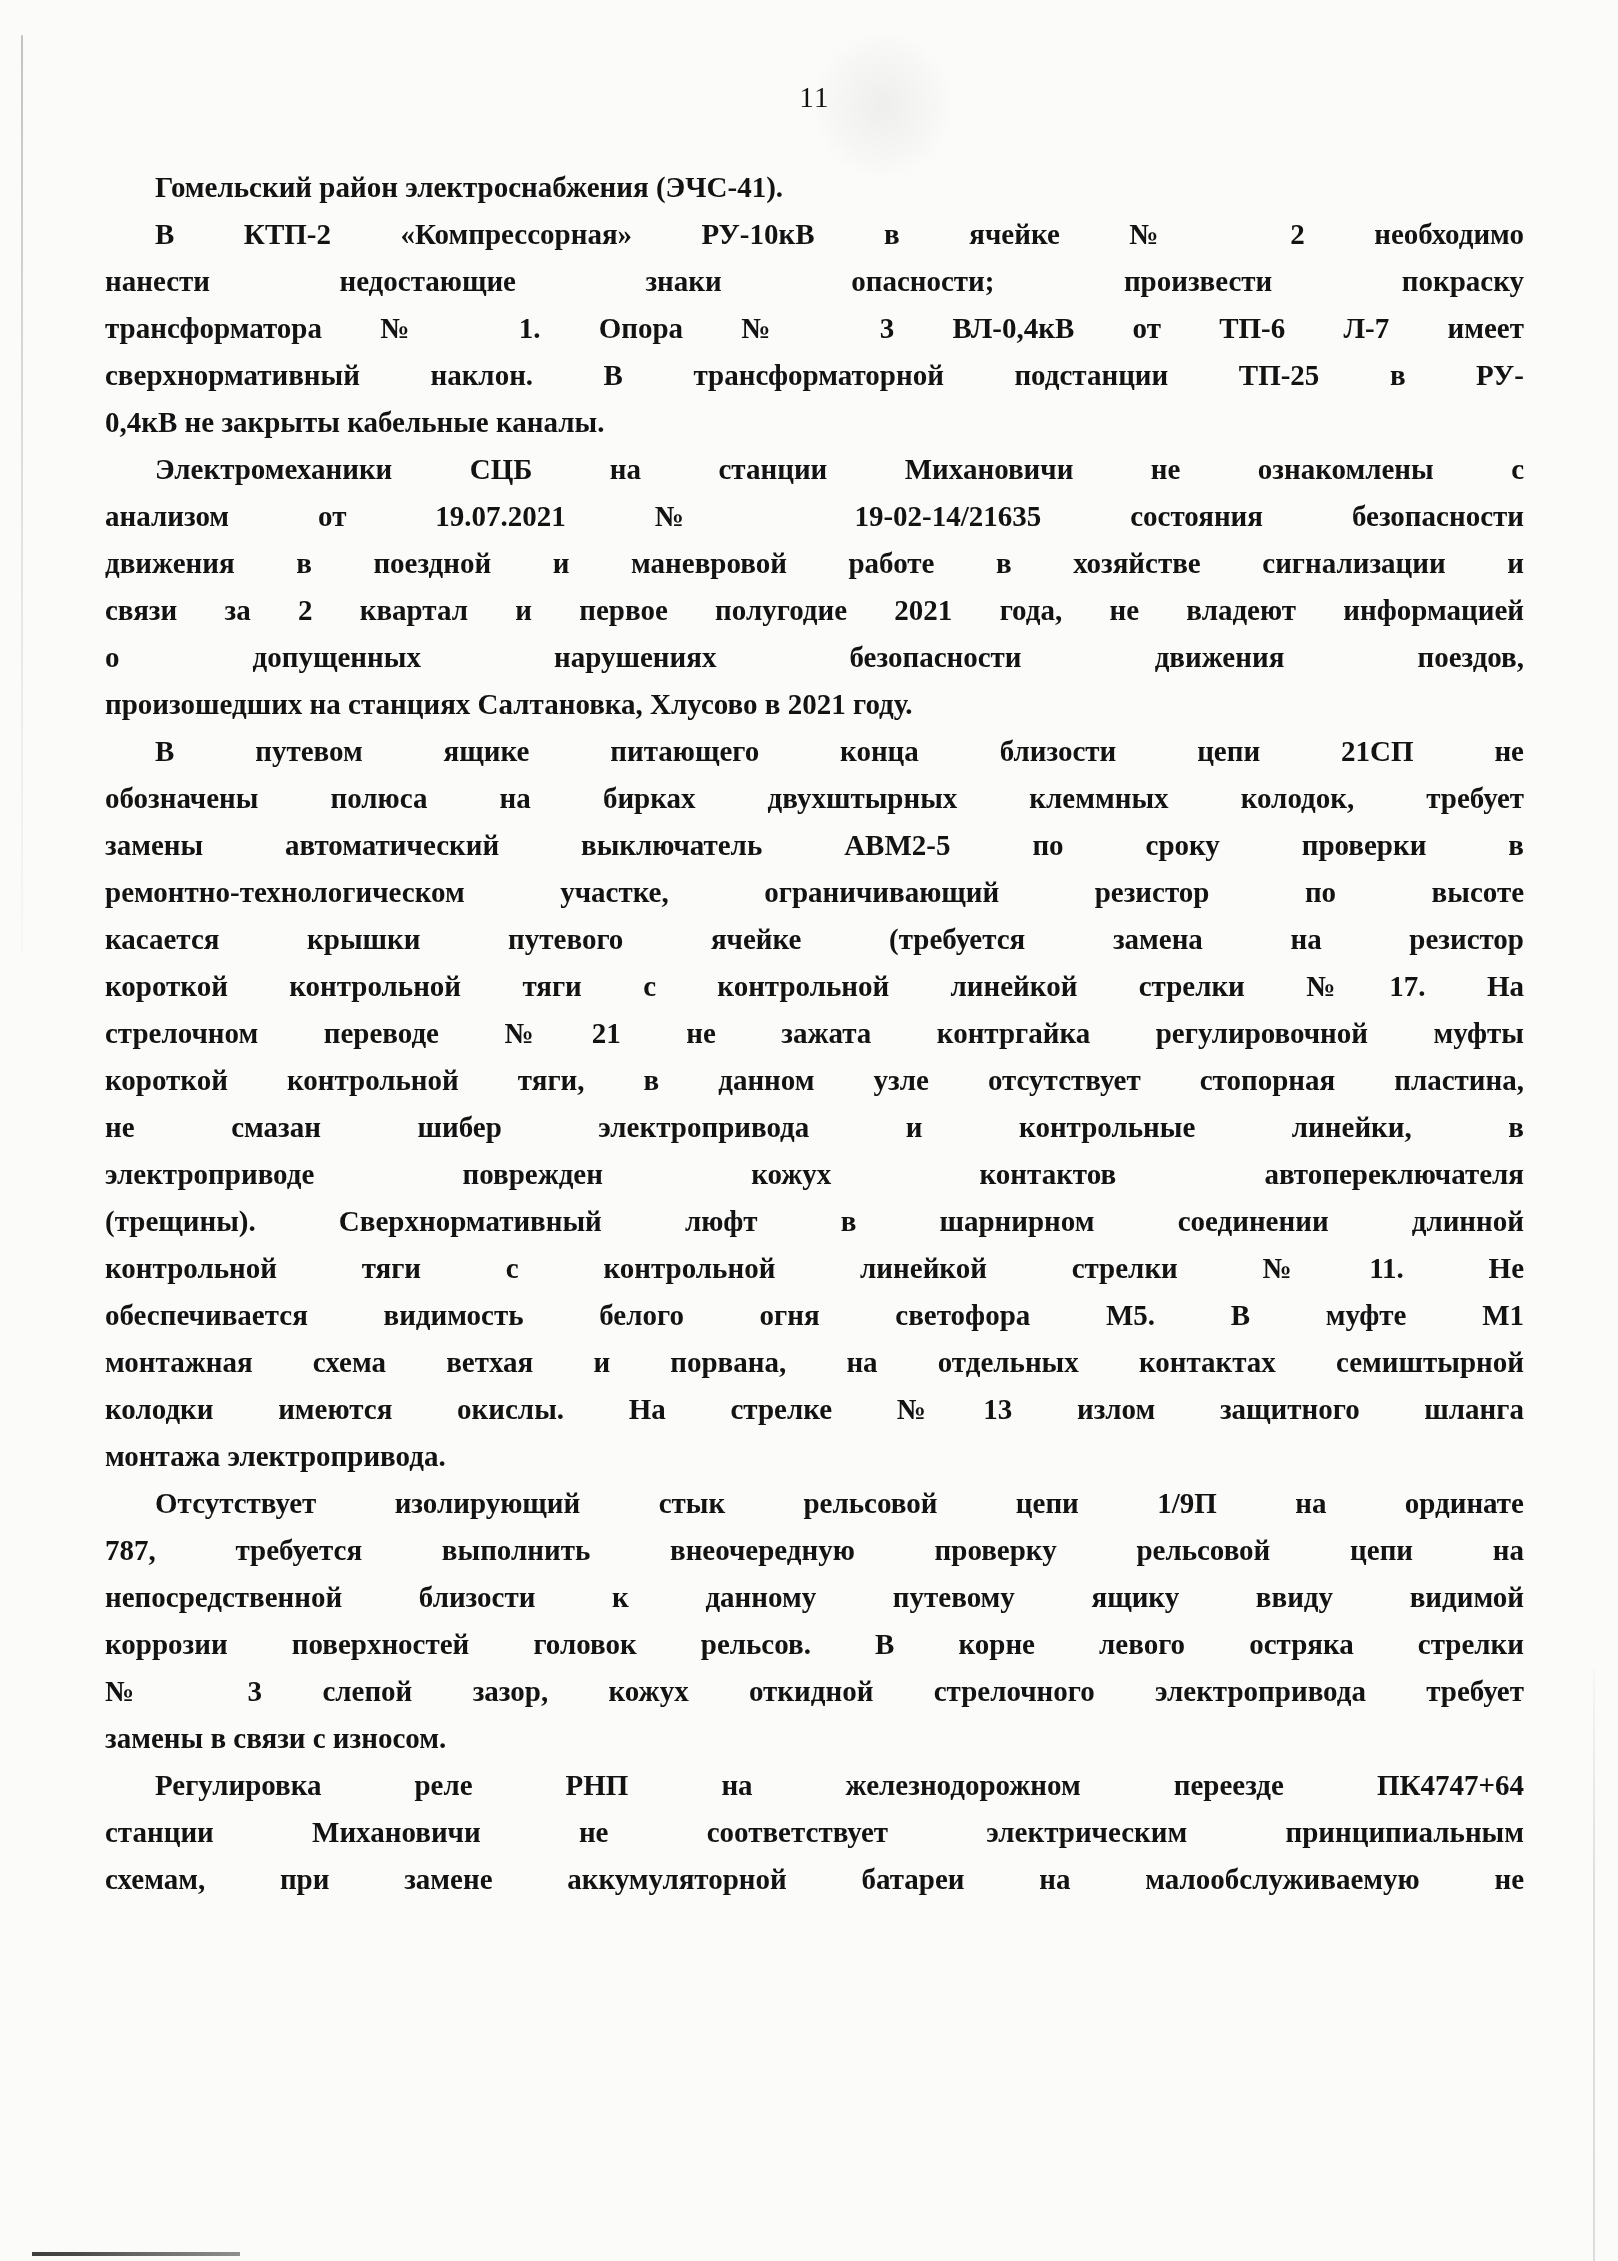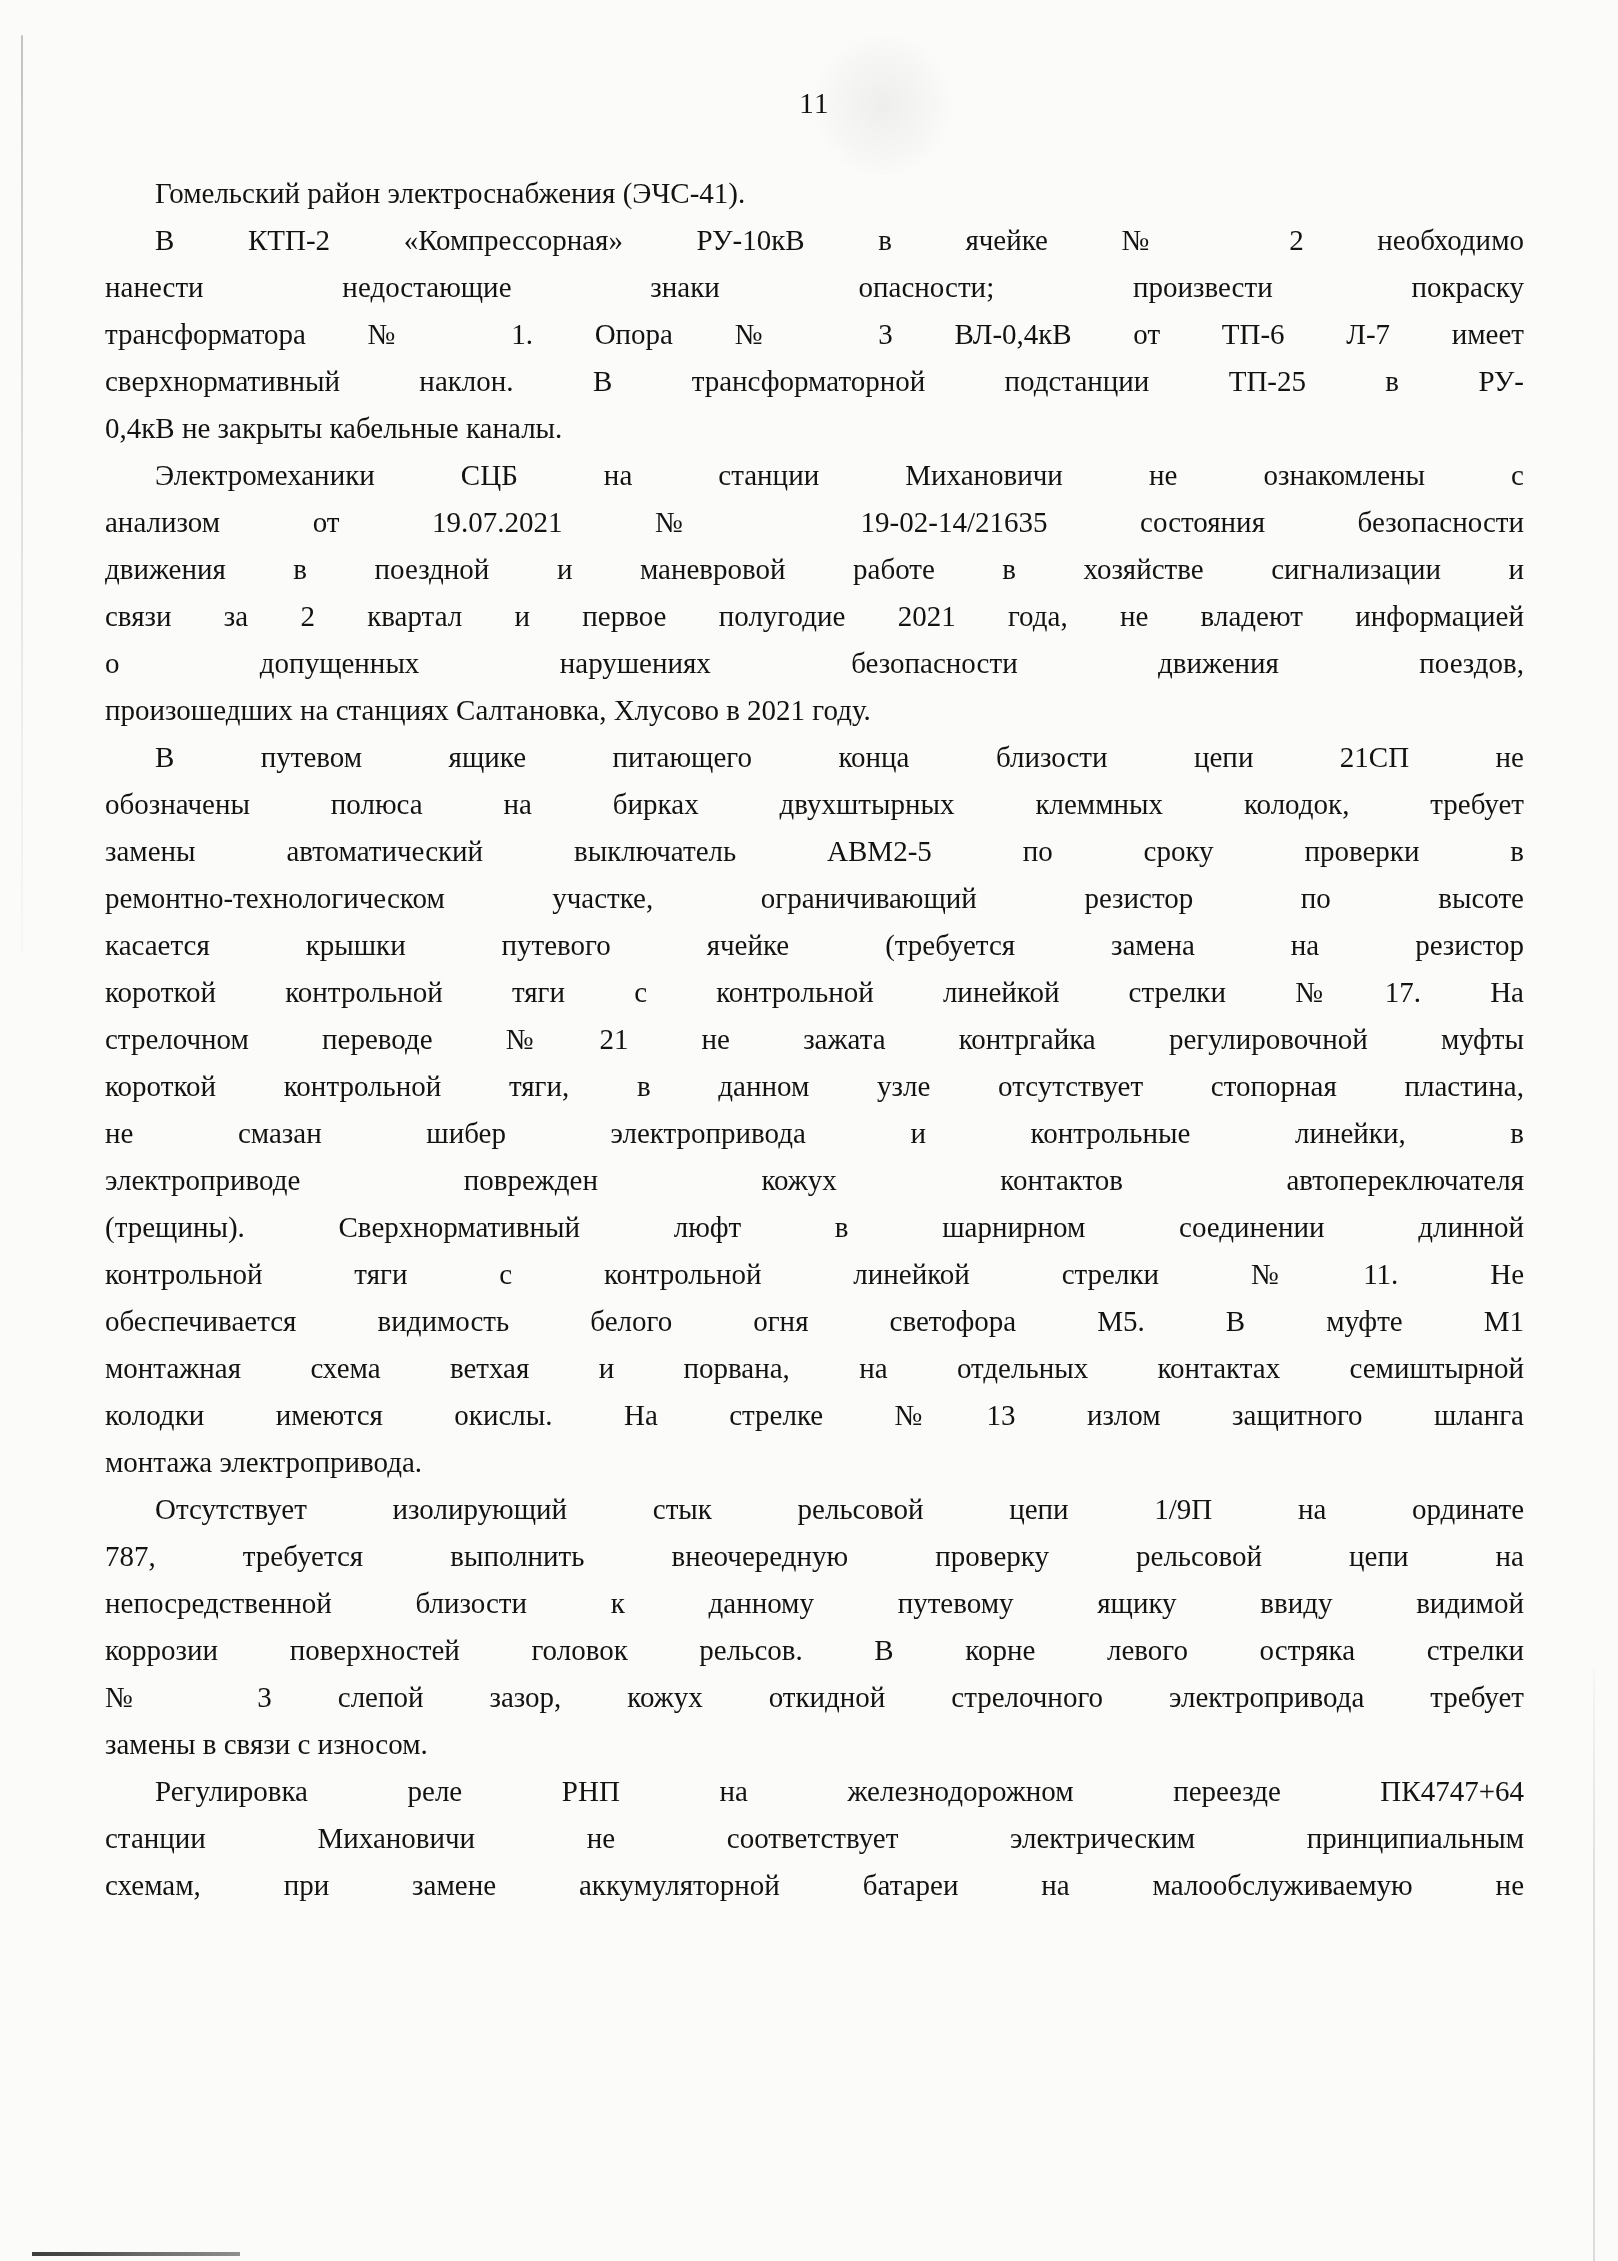--- a/index.html
+++ b/index.html
@@ -12,36 +12,36 @@
     overflow: hidden;
     font-family: "Liberation Serif", "DejaVu Serif", serif;
     color: #131313;
   }
 
   .content {
     position: absolute;
     left: 105px;
     top: 0;
     width: 1419px;
-    margin-top: 6px;
   }
 
   .pageno {
     margin-top: 74px;
     text-align: center;
     font-size: 29px;
     line-height: 47px;
     letter-spacing: 1.3px;
   }
 
   .ln {
     margin: 0;
     font-size: 29px;
     line-height: 47px;
     white-space: normal;
+    font-weight: bold;
   }
 
   
   .j  { text-align: justify; text-align-last: justify; }
   
   .end { text-align: left; }
 
   .indent { text-indent: 50px; }
   .bold { font-weight: bold; }
 

